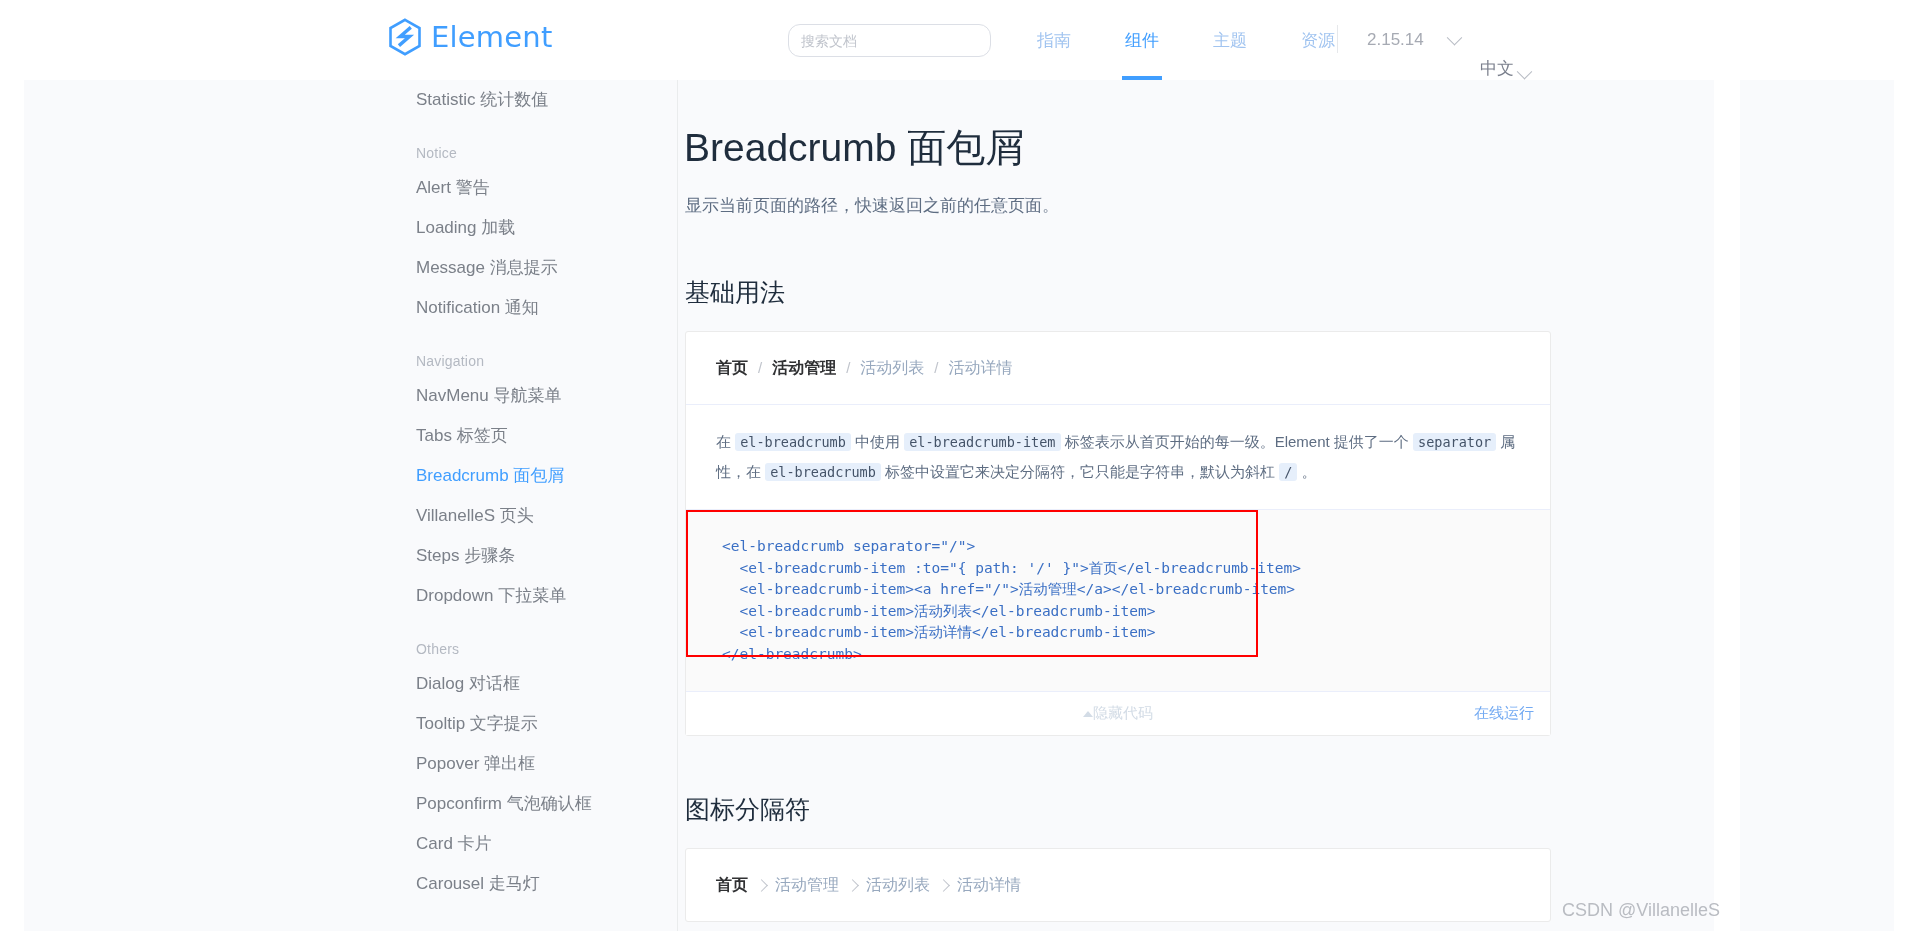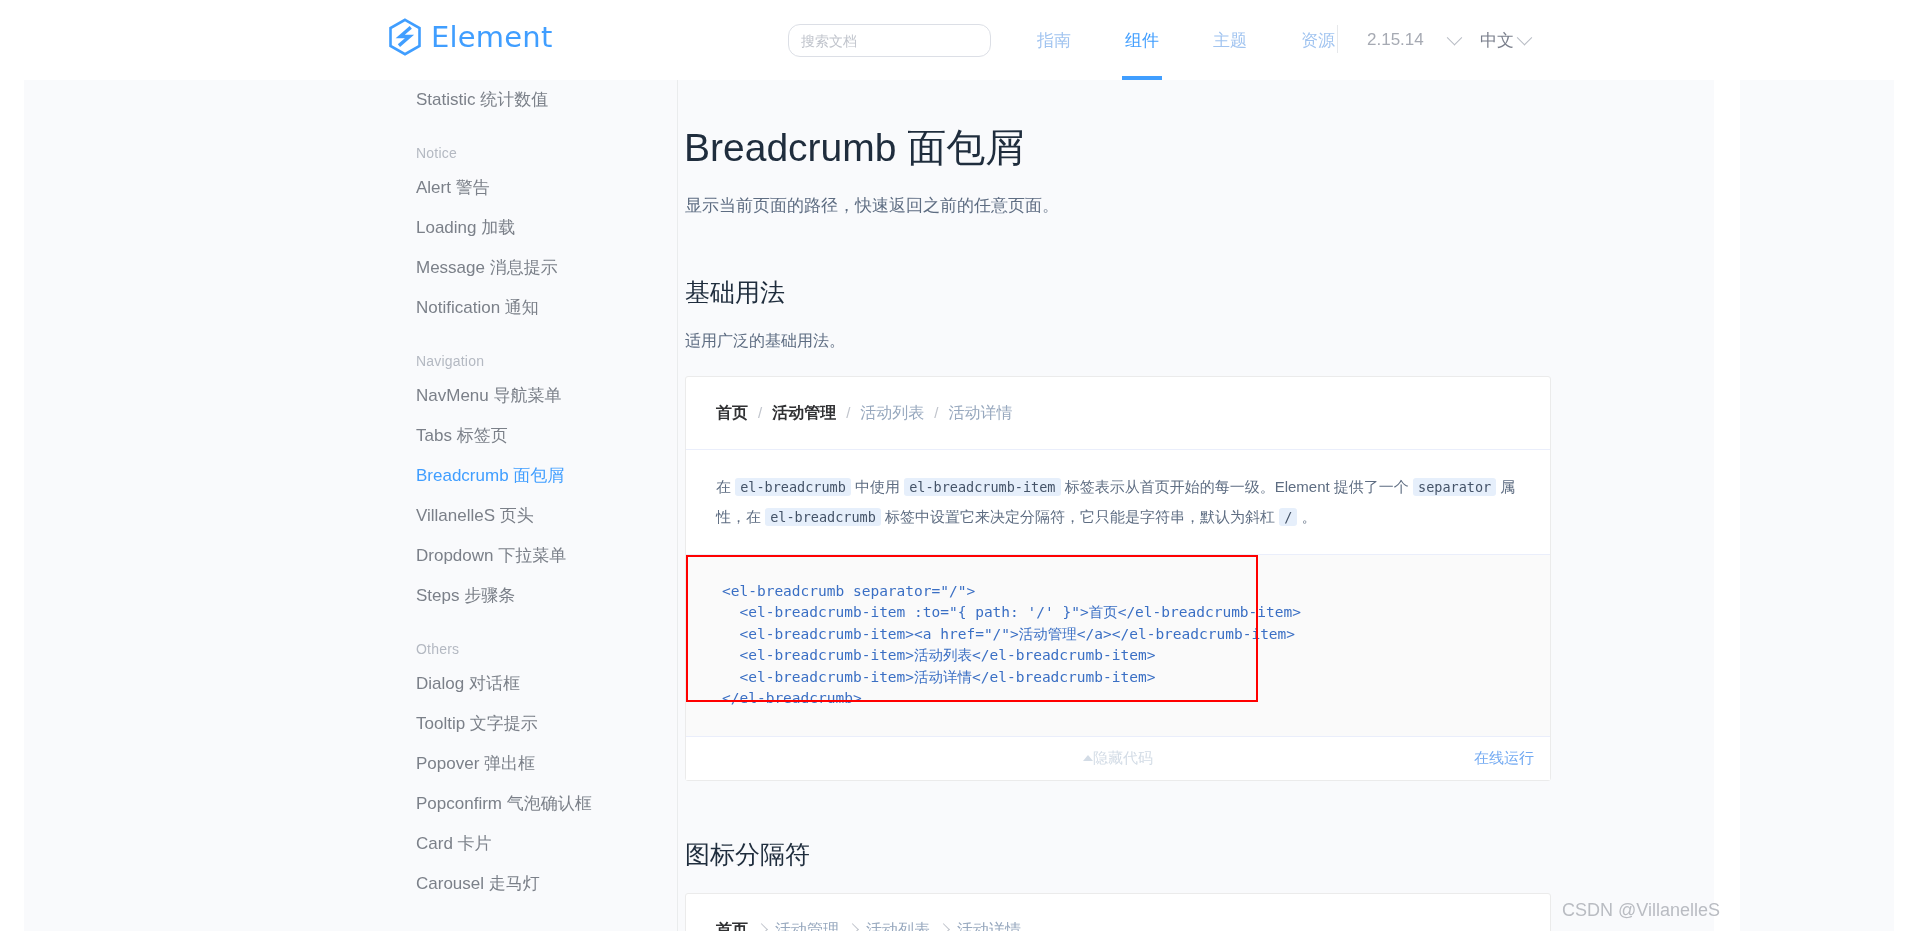--- a/index.html
+++ b/index.html
@@ -83,21 +83,21 @@
     width: 1px; height: 28px; background: #e6e8eb;
   }
   .ver-select {
     position: absolute; left: 1367px; top: 0; height: 80px;
     display: flex; align-items: center; gap: 25px;
     font-size: 17px; color: #a6aab3; cursor: pointer;
     white-space: nowrap;
   }
   .lang-select {
     position: absolute; left: 1480px; top: 0; height: 80px;
-    display: flex; align-items: center; gap: 5px;
+    display: flex; align-items: flex-end; gap: 5px;
     font-size: 17px; color: #7a7f8c; cursor: pointer;
     white-space: nowrap;
   }
   .caret {
     display: inline-block; width: 11px; height: 11px;
     border-right: 1.6px solid #b8bcc4;
     border-bottom: 1.6px solid #b8bcc4;
     transform: rotate(45deg) translate(-2px,-2px);
   }
 
@@ -316,42 +316,41 @@
         <a class="side-item" href="#">Alert 警告</a>
         <a class="side-item" href="#">Loading 加载</a>
         <a class="side-item" href="#">Message 消息提示</a>
         <a class="side-item" href="#">Notification 通知</a>
 
         <div class="side-group">Navigation</div>
         <a class="side-item" href="#">NavMenu 导航菜单</a>
         <a class="side-item" href="#">Tabs 标签页</a>
         <a class="side-item active" href="#">Breadcrumb 面包屑</a>
         <a class="side-item" href="#">VillanelleS 页头</a>
+        <a class="side-item" href="#">Steps 步骤条</a>
         <a class="side-item" href="#">Dropdown 下拉菜单</a>
-        <a class="side-item" href="#">Steps 步骤条</a>
 
         <div class="side-group">Others</div>
         <a class="side-item" href="#">Dialog 对话框</a>
         <a class="side-item" href="#">Tooltip 文字提示</a>
         <a class="side-item" href="#">Popover 弹出框</a>
         <a class="side-item" href="#">Popconfirm 气泡确认框</a>
         <a class="side-item" href="#">Card 卡片</a>
         <a class="side-item" href="#">Carousel 走马灯</a>
 
       </div>
     </nav>
 
     <main class="main">
       <div class="main-inner">
 
         <h1 class="doc-title">Breadcrumb 面包屑</h1>
         <p class="doc-sub">显示当前页面的路径，快速返回之前的任意页面。</p>
 
         <h2 class="sec-title">基础用法</h2>
-        <p class="sec-sub">适用广泛的基础用法。</p>
 
         <div class="demo-block">
 
           <div class="demo-stage">
             <div class="bc">
               <span class="bc-item first">首页</span>
               <span class="bc-sep">/</span>
               <span class="bc-item second">活动管理</span>
               <span class="bc-sep">/</span>
               <span class="bc-item">活动列表</span>

